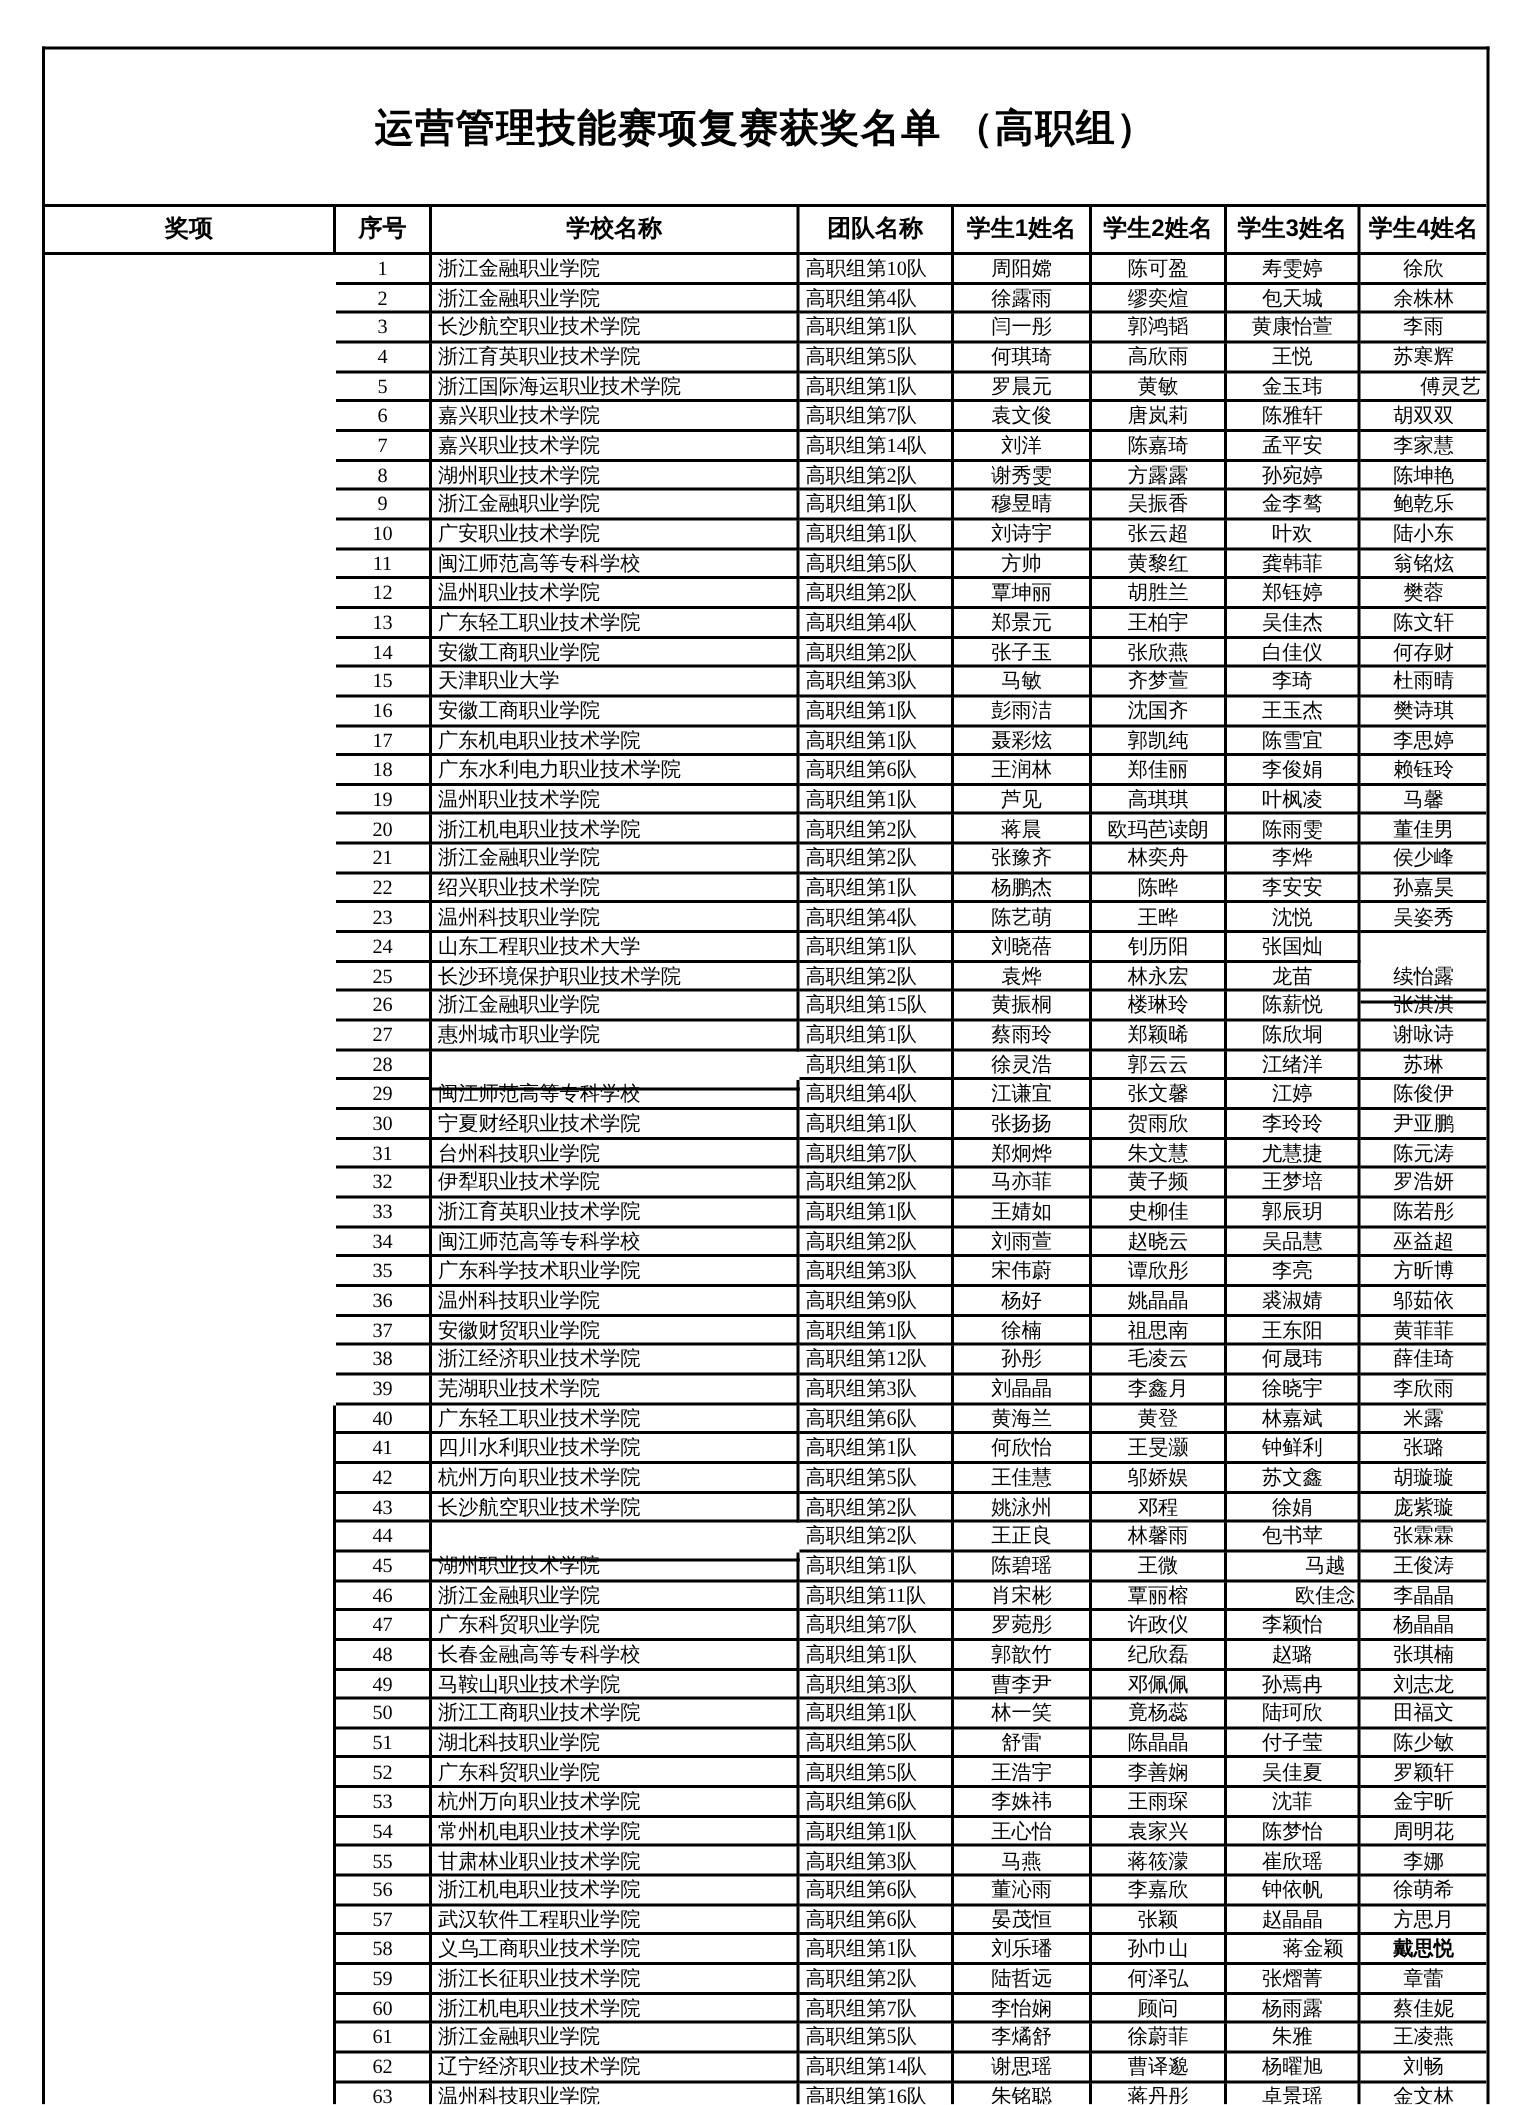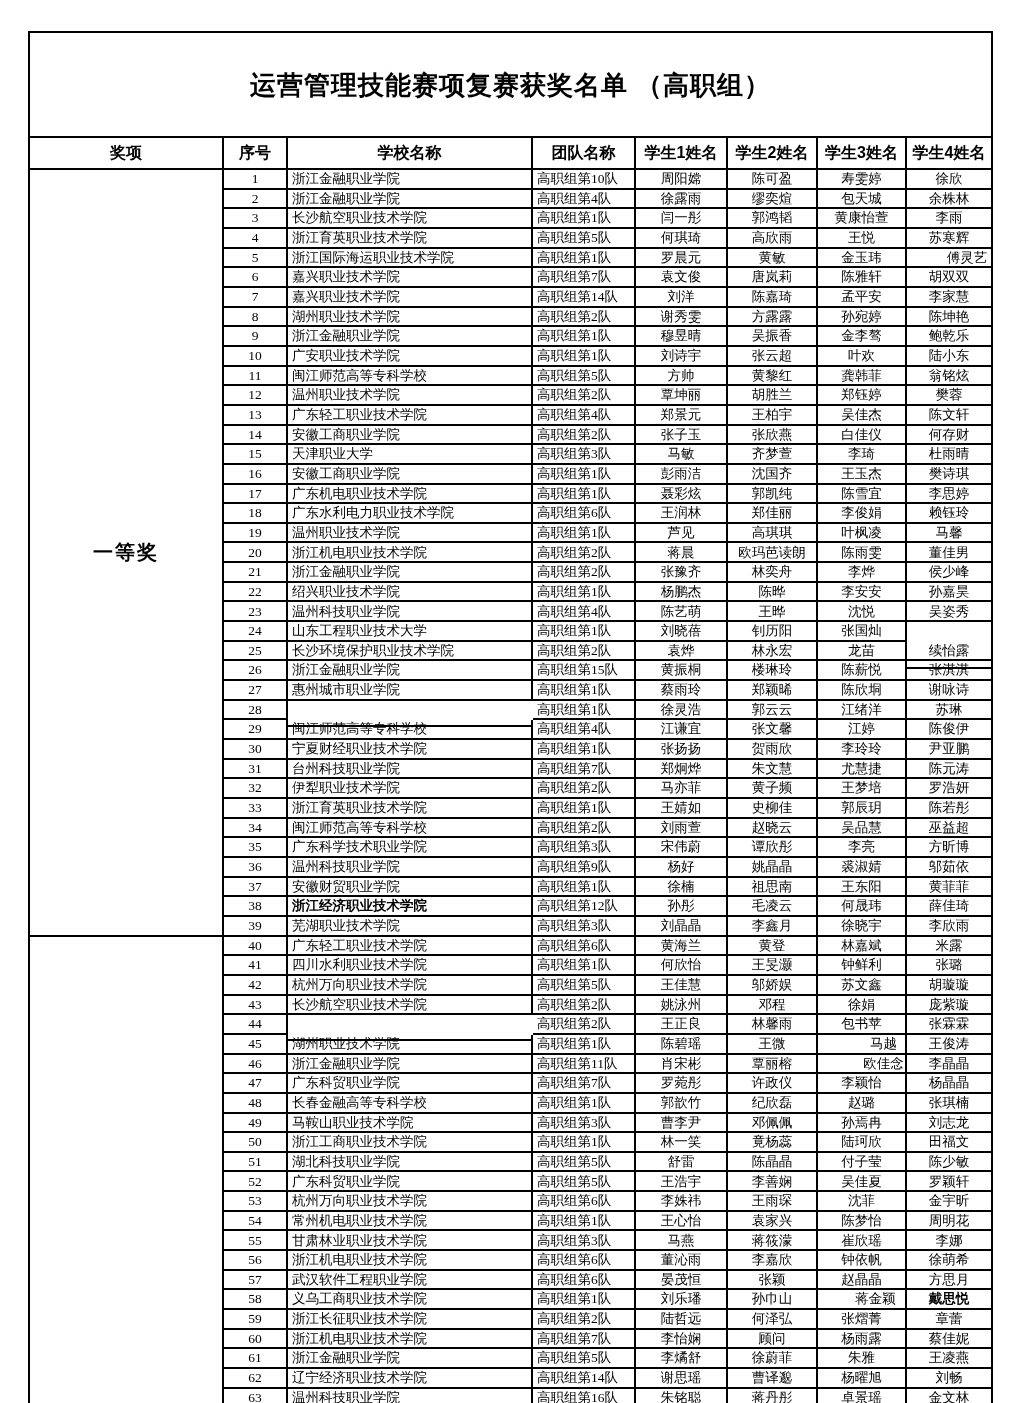--- a/index.html
+++ b/index.html
@@ -54,21 +54,20 @@
     <div class="grid">
       <div class="cell hcell" style="grid-column:1;grid-row:1">奖项</div>
       <div class="cell hcell" style="grid-column:2;grid-row:1">序号</div>
       <div class="cell hcell" style="grid-column:3;grid-row:1">学校名称</div>
       <div class="cell hcell" style="grid-column:4;grid-row:1">团队名称</div>
       <div class="cell hcell" style="grid-column:5;grid-row:1">学生1姓名</div>
       <div class="cell hcell" style="grid-column:6;grid-row:1">学生2姓名</div>
       <div class="cell hcell" style="grid-column:7;grid-row:1">学生3姓名</div>
       <div class="cell hcell lastcol" style="grid-column:8;grid-row:1">学生4姓名</div>
 
-    <div class="cell award-cell" style="grid-area: 2 / 1 / span 39;">一等奖</div>
         <div class="cell " style="grid-area: 2 / 2;">1</div>
         <div class="cell left" style="grid-area: 2 / 3;">浙江金融职业学院</div>
         <div class="cell left" style="grid-area: 2 / 4;">高职组第10队</div>
         <div class="cell " style="grid-area: 2 / 5;">周阳嫦</div>
         <div class="cell " style="grid-area: 2 / 6;">陈可盈</div>
         <div class="cell " style="grid-area: 2 / 7;">寿雯婷</div>
         <div class="cell lastcol" style="grid-area: 2 / 8;">徐欣</div>
         <div class="cell " style="grid-area: 3 / 2;">2</div>
         <div class="cell left" style="grid-area: 3 / 3;">浙江金融职业学院</div>
         <div class="cell left" style="grid-area: 3 / 4;">高职组第4队</div>
@@ -315,21 +314,21 @@
         <div class="cell " style="grid-area: 37 / 7;">裘淑婧</div>
         <div class="cell lastcol" style="grid-area: 37 / 8;">邬茹依</div>
         <div class="cell " style="grid-area: 38 / 2;">37</div>
         <div class="cell left" style="grid-area: 38 / 3;">安徽财贸职业学院</div>
         <div class="cell left" style="grid-area: 38 / 4;">高职组第1队</div>
         <div class="cell " style="grid-area: 38 / 5;">徐楠</div>
         <div class="cell " style="grid-area: 38 / 6;">祖思南</div>
         <div class="cell " style="grid-area: 38 / 7;">王东阳</div>
         <div class="cell lastcol" style="grid-area: 38 / 8;">黄菲菲</div>
         <div class="cell " style="grid-area: 39 / 2;">38</div>
-        <div class="cell left" style="grid-area: 39 / 3; font-weight: bold;">浙江经济职业技术学院</div>
+        <div class="cell left" style="grid-area: 39 / 3;">浙江经济职业技术学院</div>
         <div class="cell left" style="grid-area: 39 / 4;">高职组第12队</div>
         <div class="cell " style="grid-area: 39 / 5;">孙彤</div>
         <div class="cell " style="grid-area: 39 / 6;">毛凌云</div>
         <div class="cell " style="grid-area: 39 / 7;">何晟玮</div>
         <div class="cell lastcol" style="grid-area: 39 / 8;">薛佳琦</div>
         <div class="cell " style="grid-area: 40 / 2;">39</div>
         <div class="cell left" style="grid-area: 40 / 3;">芜湖职业技术学院</div>
         <div class="cell left" style="grid-area: 40 / 4;">高职组第3队</div>
         <div class="cell " style="grid-area: 40 / 5;">刘晶晶</div>
         <div class="cell " style="grid-area: 40 / 6;">李鑫月</div>

